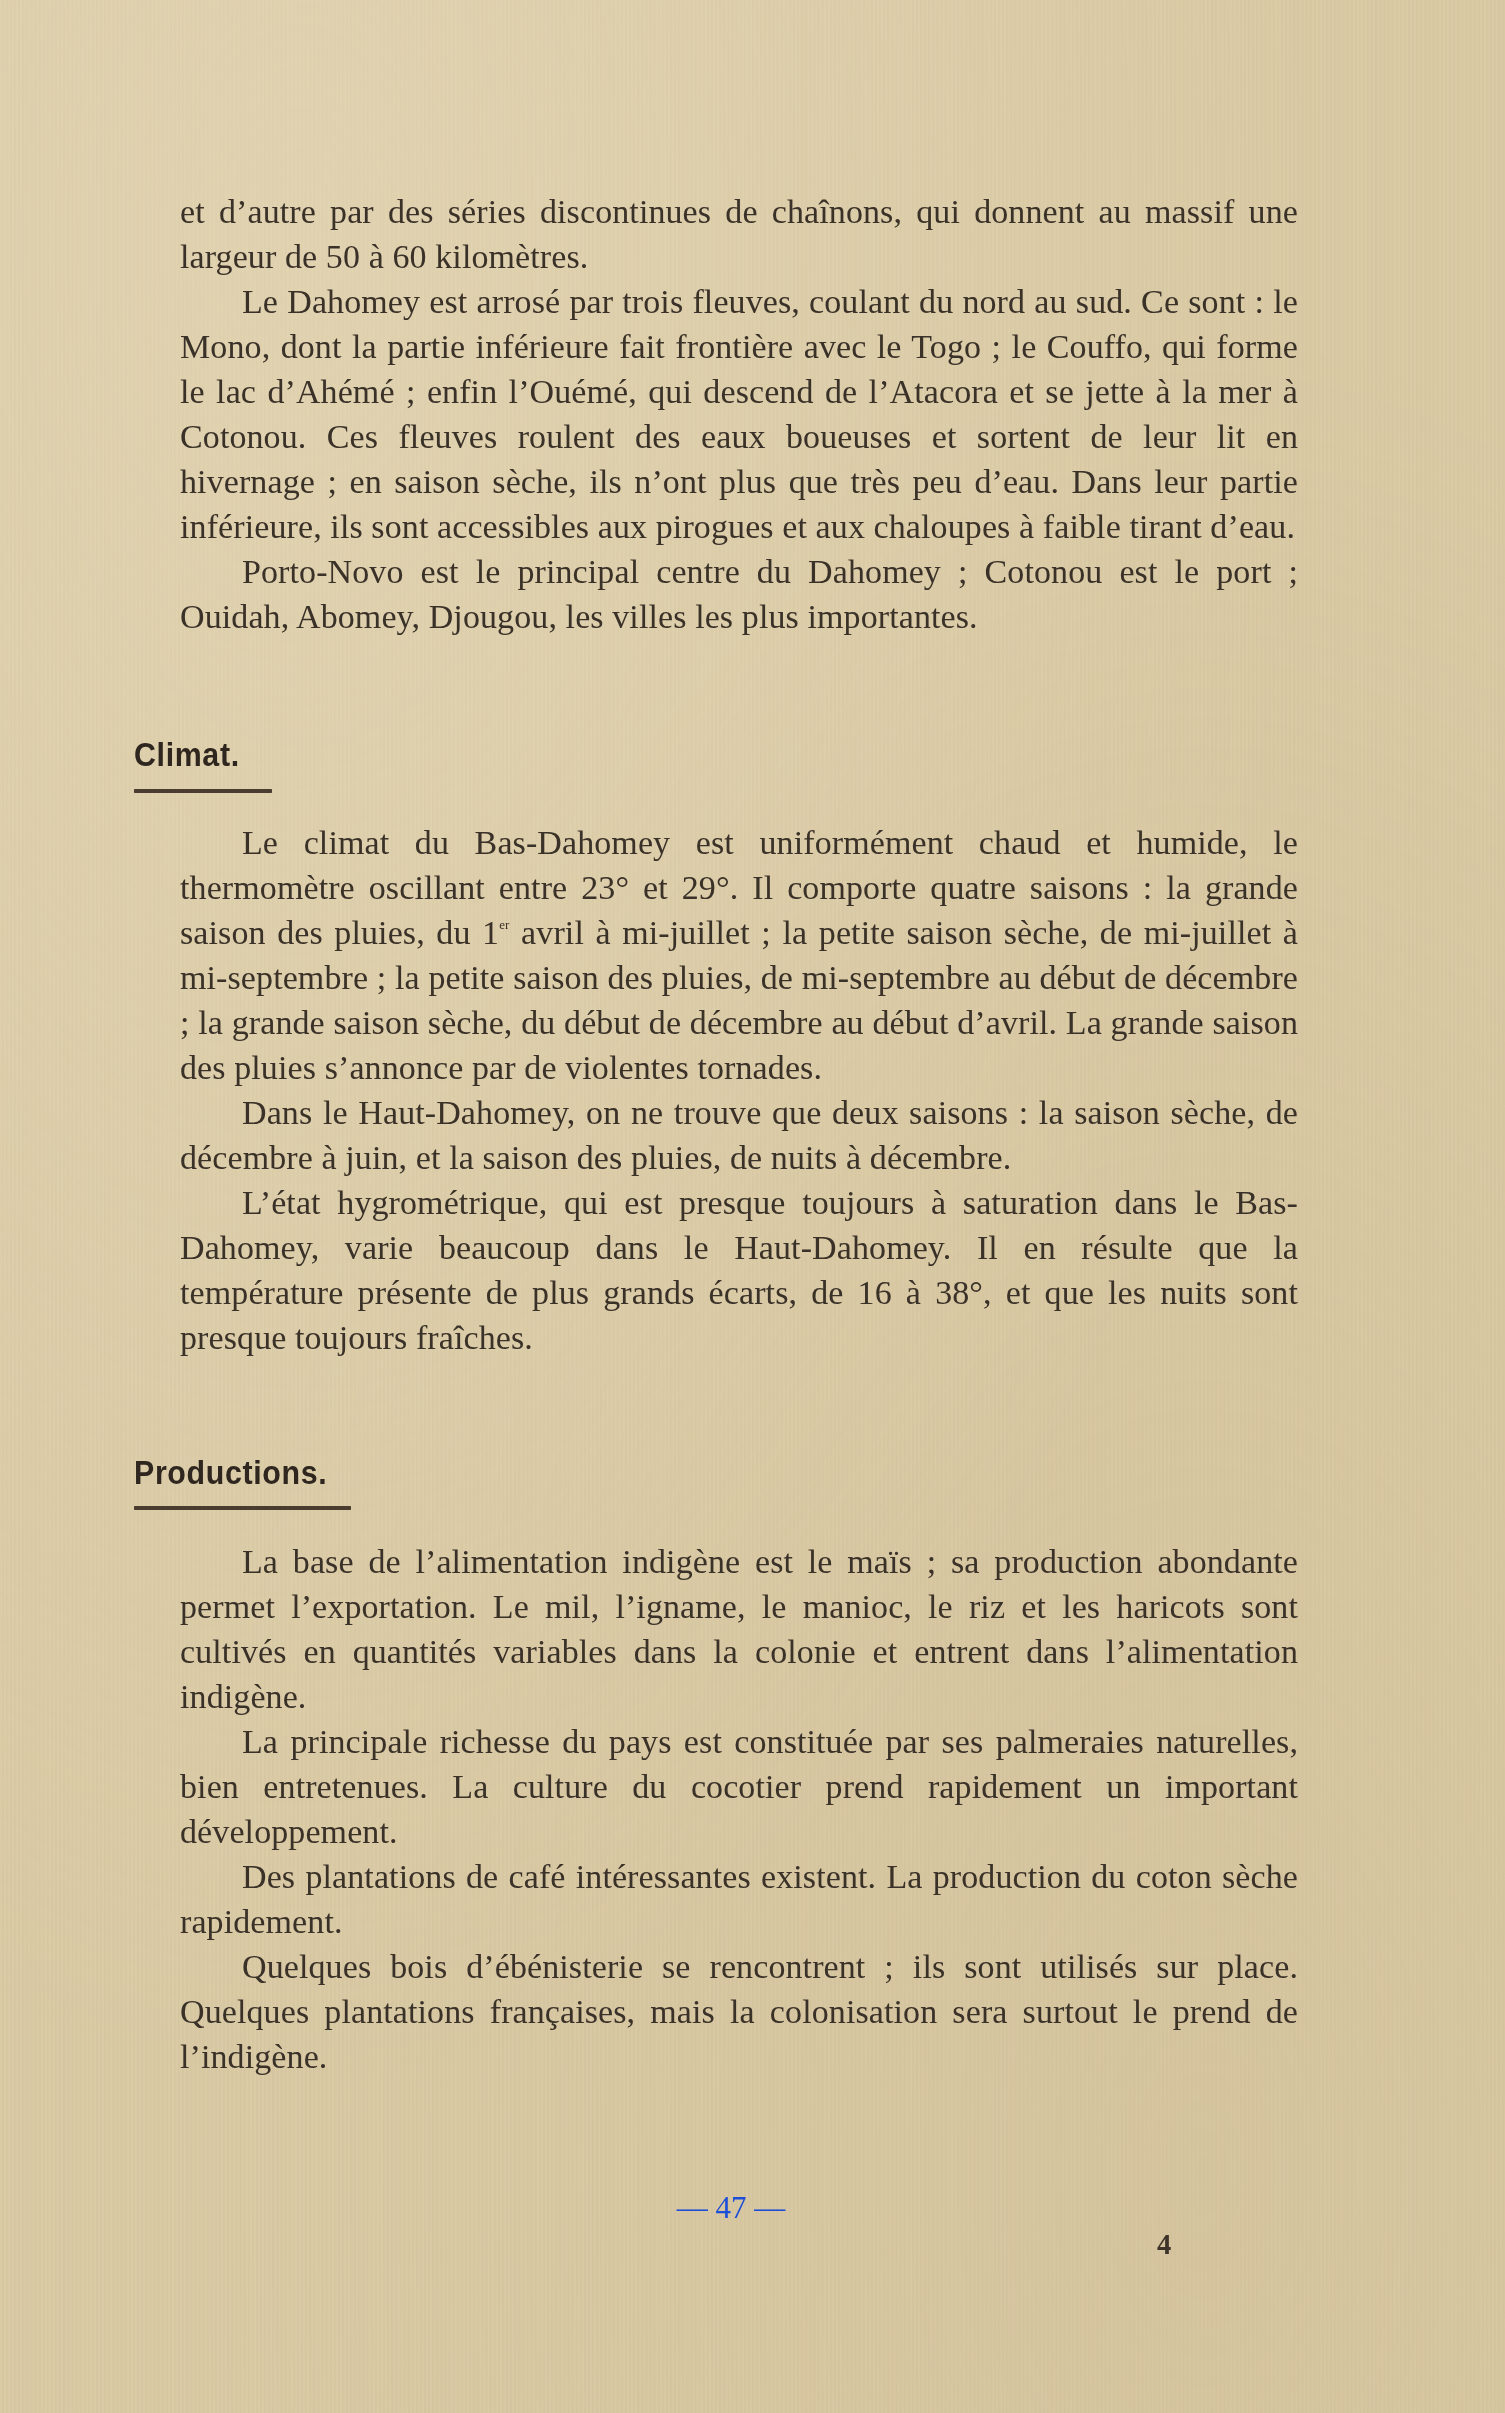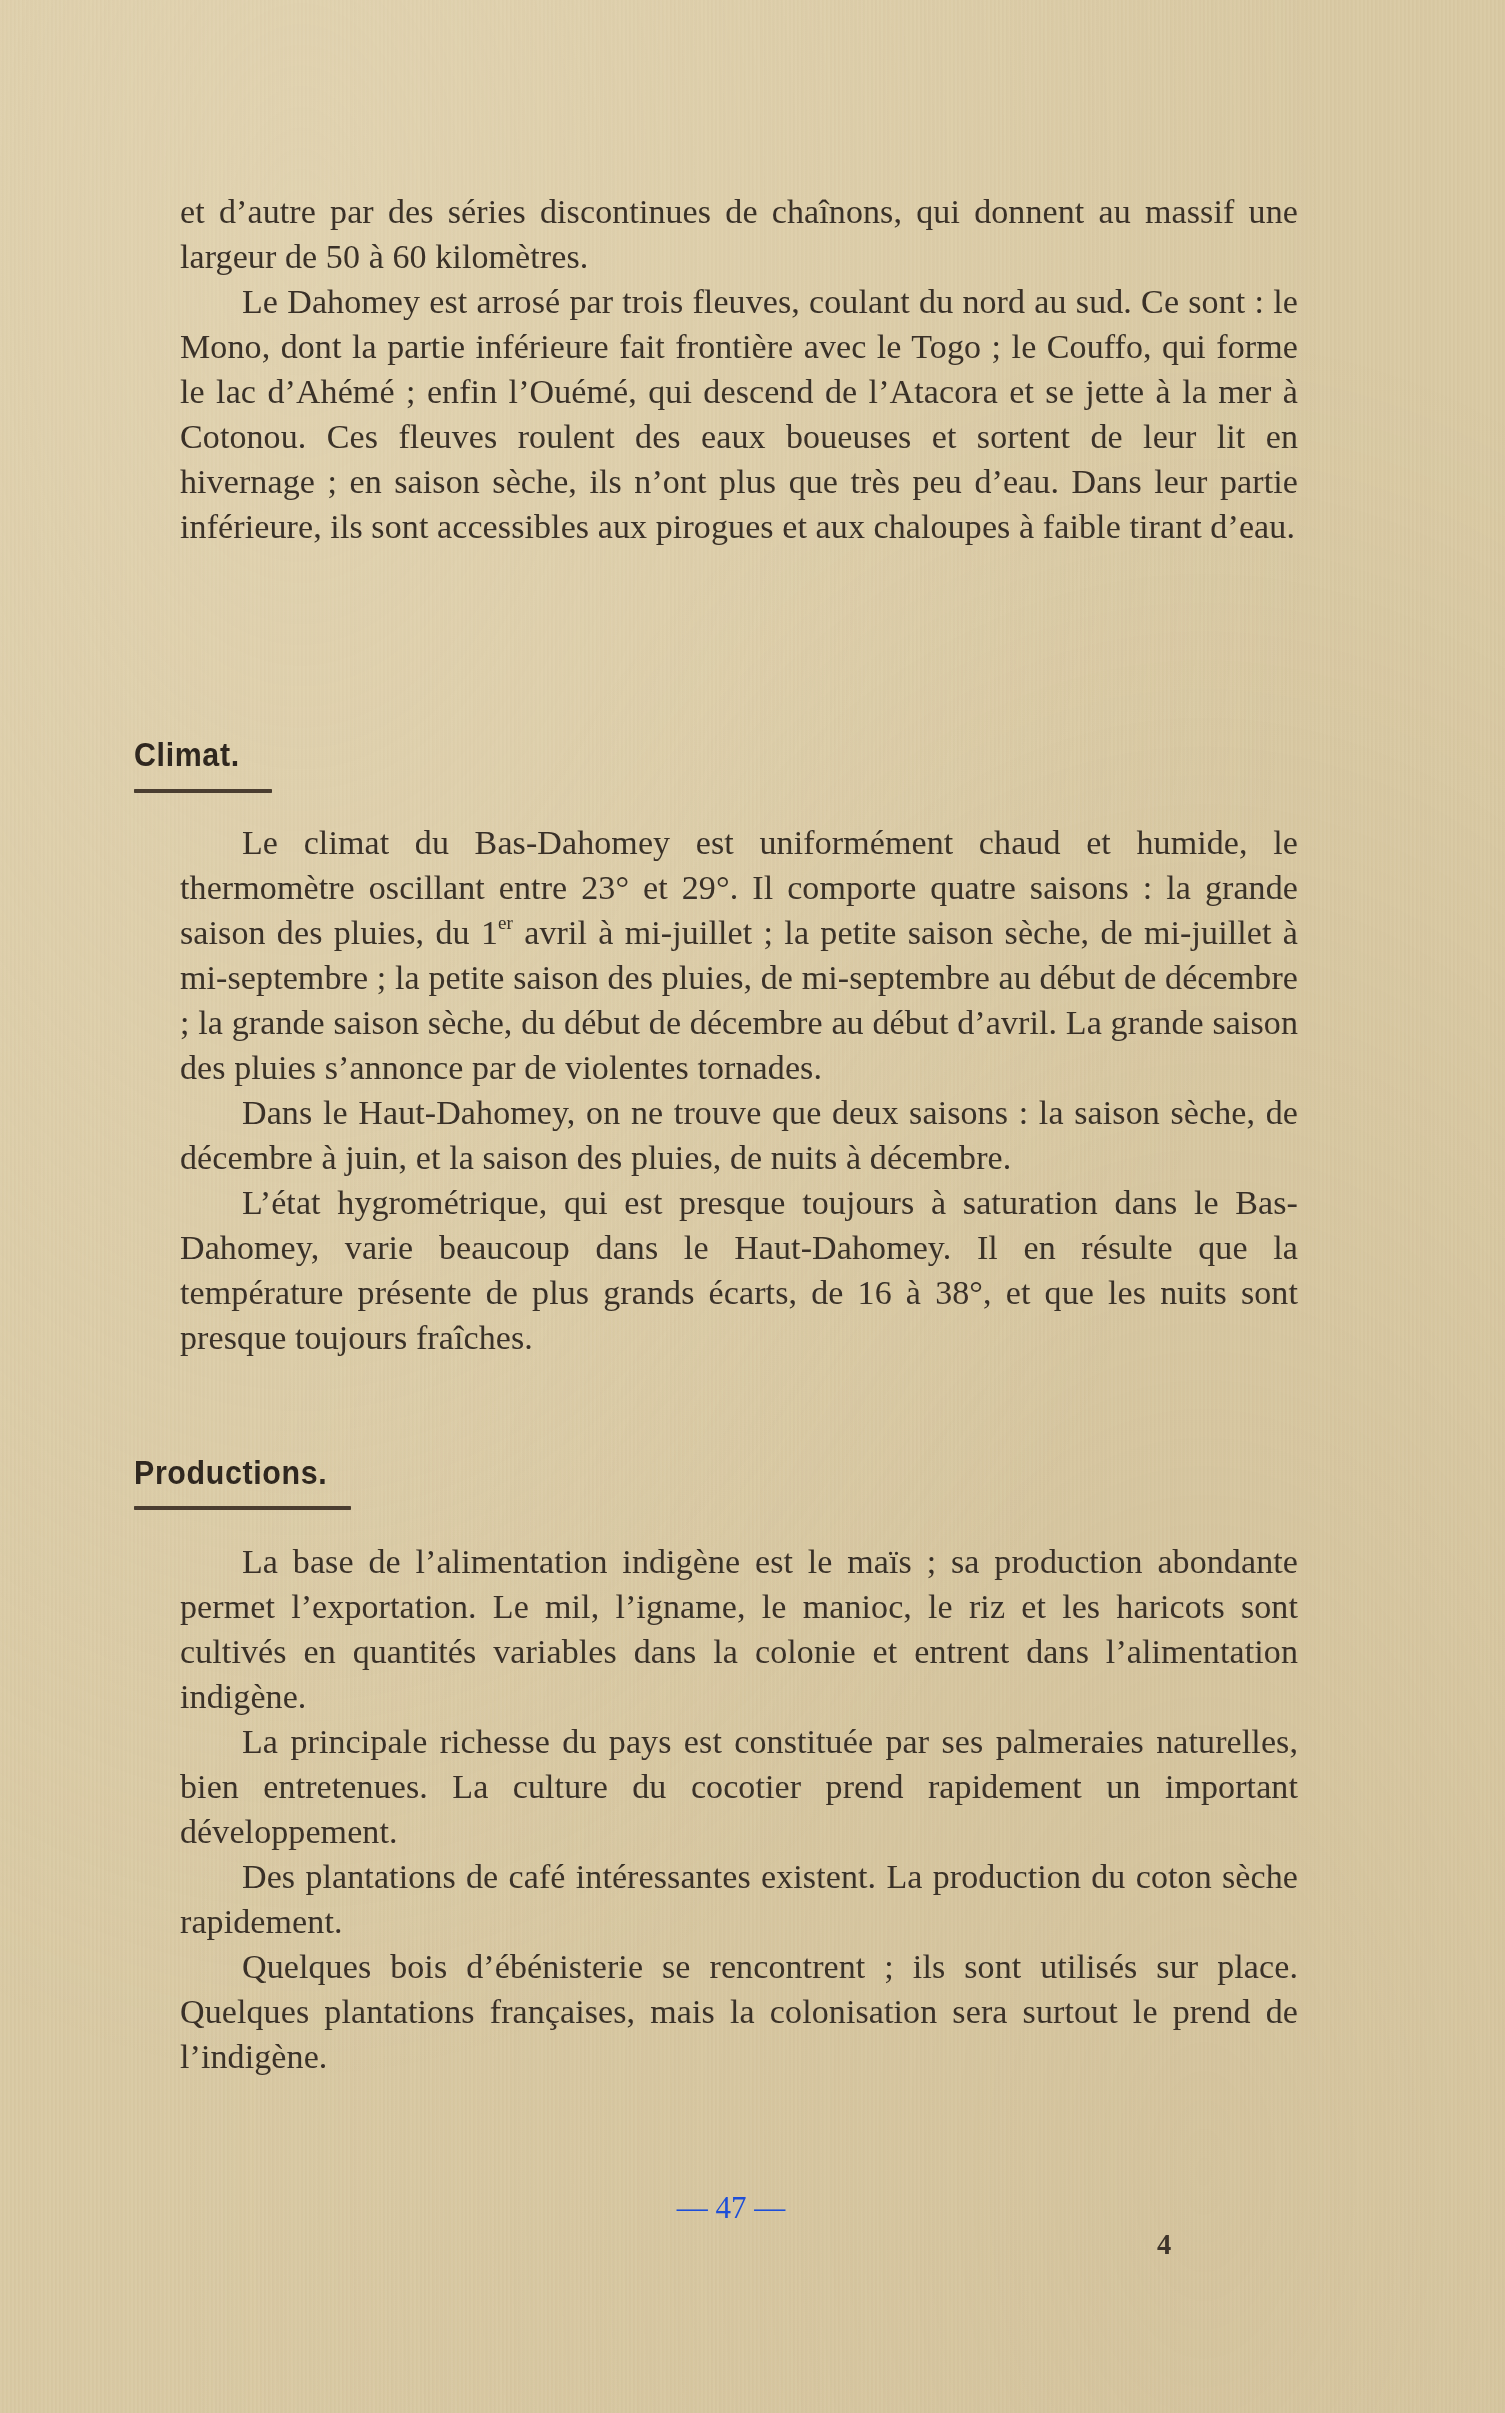--- a/index.html
+++ b/index.html
@@ -51,30 +51,31 @@
     font-size: 31px;
     color: #1d4ed8;
   }
   .signature {
     position: absolute;
     left: 1145px; top: 2229px;
     font-size: 28.5px;
     font-weight: bold;
     color: #3e342a;
   }
-  sup { font-size: 19px; line-height: 0; vertical-align: 15px; }
+  sup { font-size: 13px; line-height: 0; vertical-align: 15px; }
 </style>
 </head>
 <body>
 
 <div class="page">
 
   <div class="block" style="top: 189px;">
     <p class="para">et d’autre par des séries discontinues de chaînons, qui donnent au massif une largeur de 50 à 60 kilomètres.</p>
     <p class="para indent">Le Dahomey est arrosé par trois fleuves, coulant du nord au sud. Ce sont : le Mono, dont la partie inférieure fait frontière avec le Togo ; le Couffo, qui forme le lac d’Ahémé ; enfin l’Ouémé, qui descend de l’Atacora et se jette à la mer à Cotonou. Ces fleuves roulent des eaux boueuses et sortent de leur lit en hivernage ; en saison sèche, ils n’ont plus que très peu d’eau. Dans leur partie inférieure, ils sont accessibles aux pirogues et aux chaloupes à faible tirant d’eau.</p>
+    <p class="para indent">Porto-Novo est le principal centre du Dahomey ; Cotonou est le port ; Ouidah, Abomey, Djougou, les villes les plus importantes.</p>
   </div>
 
   <div class="heading" style="top: 736px;">Climat.</div>
   <div class="rule" style="top: 789px; width: 138px;"></div>
 
   <div class="block" style="top: 820px;">
     <p class="para indent"><span>Le climat du Bas-Dahomey est uniformément chaud et humide, le thermomètre oscillant entre 23° et 29°. Il comporte quatre saisons : la grande saison des pluies, du 1</span><sup>er</sup><span> avril à mi-juillet ; la petite saison sèche, de mi-juillet à mi-septembre ; la petite saison des pluies, de mi-septembre au début de décembre ; la grande saison sèche, du début de décembre au début d’avril. La grande saison des pluies s’annonce par de violentes tornades.</span></p>
     <p class="para indent">Dans le Haut-Dahomey, on ne trouve que deux saisons : la saison sèche, de décembre à juin, et la saison des pluies, de nuits à décembre.</p>
     <p class="para indent">L’état hygrométrique, qui est presque toujours à saturation dans le Bas-Dahomey, varie beaucoup dans le Haut-Dahomey. Il en résulte que la température présente de plus grands écarts, de 16 à 38°, et que les nuits sont presque toujours fraîches.</p>
   </div>

